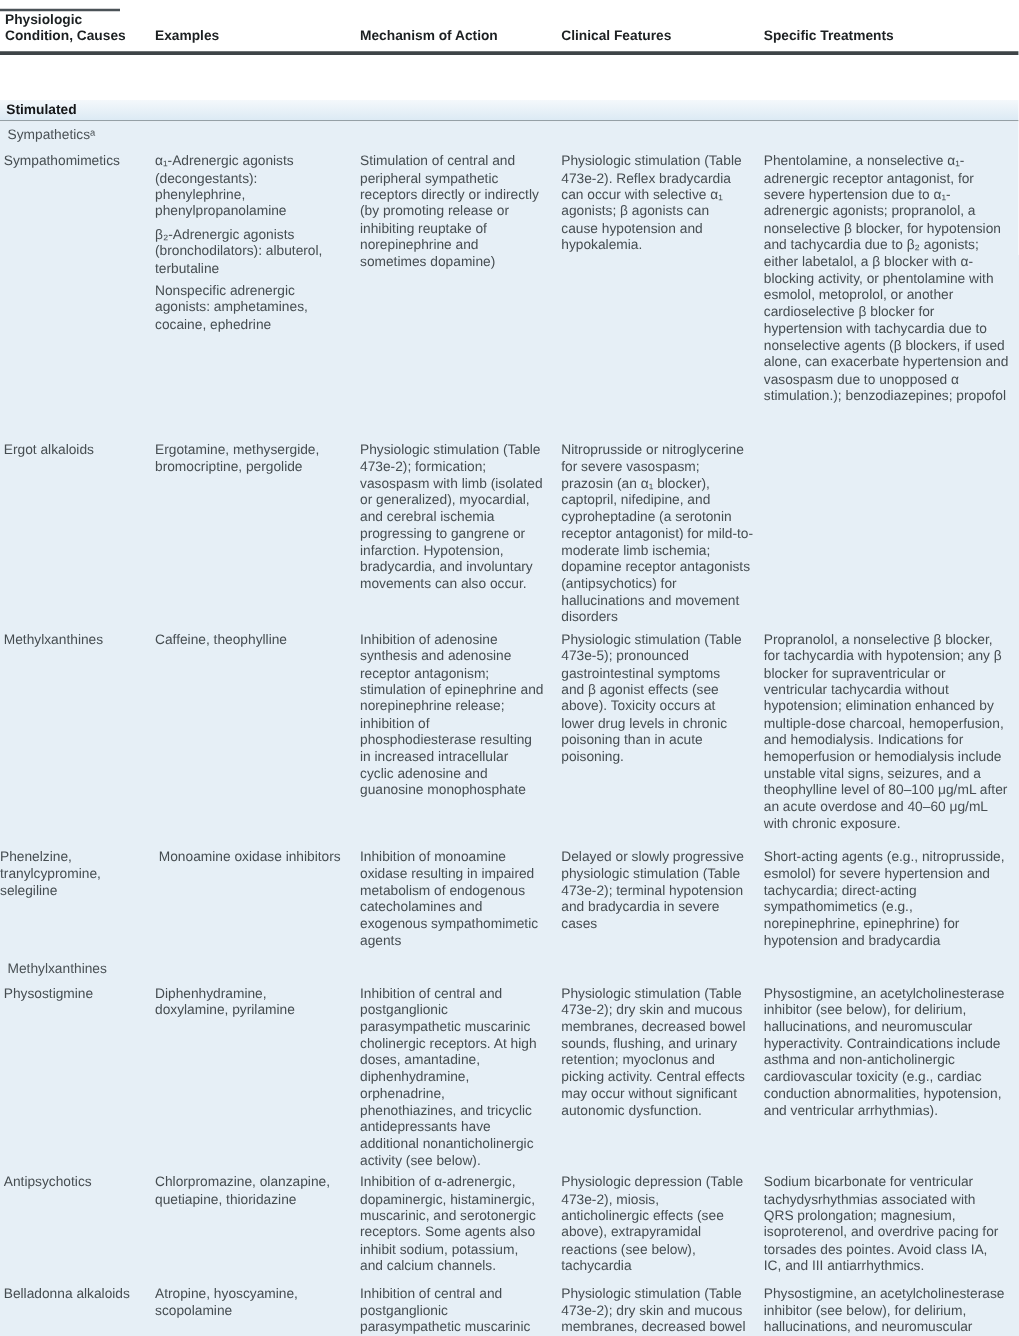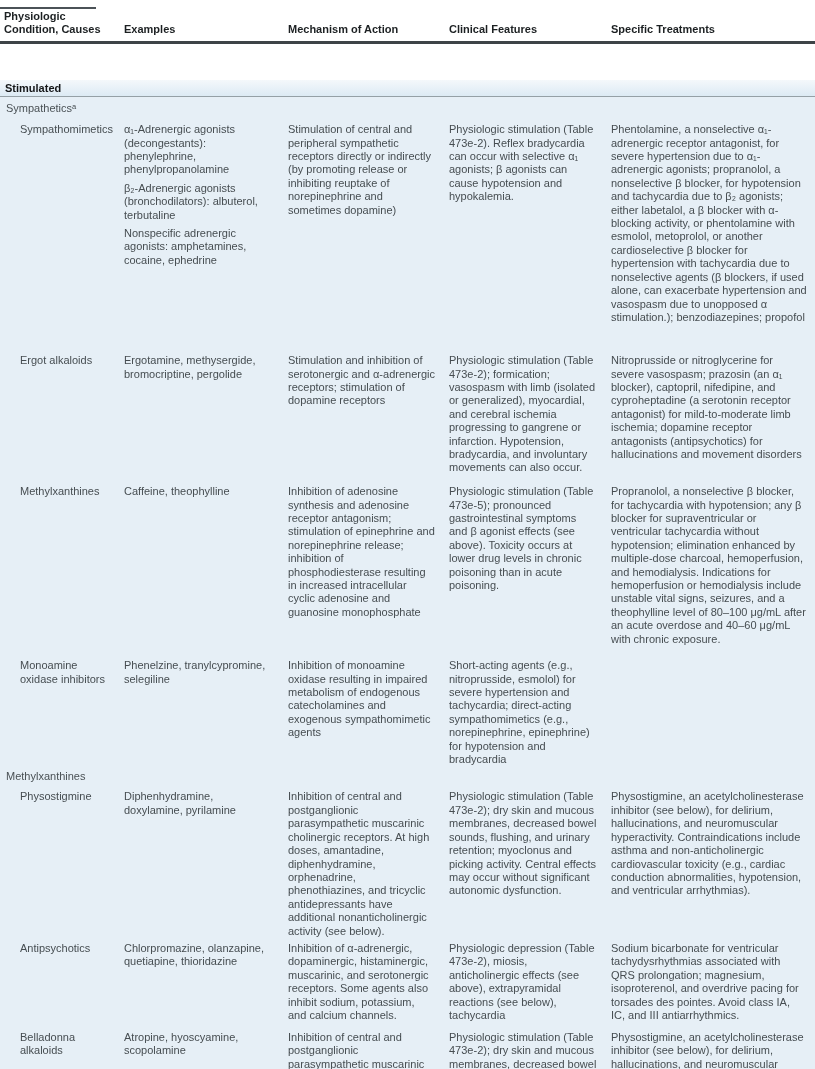--- a/index.html
+++ b/index.html
@@ -52,21 +52,21 @@
     padding: 5px 0 4px 6px;
     color: #4a5155;
   }
   .group-header.g2 { padding-top: 4px; padding-bottom: 3px; height: 20px; }
   .row {
     display: grid;
     grid-template-columns: 124px 164px 161px 162px 1fr;
     padding-top: 4px;
   }
   .row .c { padding-right: 14px; }
-  .row .c1 { padding-left: 20px; padding-right: 6px; }
+  .row .c1 { padding-left: 3px; padding-right: 6px; }
   .row .c5 { padding-right: 8px; }
   .c p { margin: 0 0 5px 0; }
   .c p:last-child { margin-bottom: 0; }
 </style>
 </head>
 <body>
 
 <div class="page">
   <div class="top-rule"></div>
 
@@ -94,41 +94,41 @@
       <div class="c c3">Stimulation of central and peripheral sympathetic receptors directly or indirectly (by promoting release or inhibiting reuptake of norepinephrine and sometimes dopamine)</div>
       <div class="c c4">Physiologic stimulation (Table 473e-2). Reflex bradycardia can occur with selective α₁ agonists; β agonists can cause hypotension and hypokalemia.</div>
       <div class="c c5">Phentolamine, a nonselective α₁-adrenergic receptor antagonist, for severe hypertension due to α₁-adrenergic agonists; propranolol, a nonselective β blocker, for hypotension and tachycardia due to β₂ agonists; either labetalol, a β blocker with α-blocking activity, or phentolamine with esmolol, metoprolol, or another cardioselective β blocker for hypertension with tachycardia due to nonselective agents (β blockers, if used alone, can exacerbate hypertension and vasospasm due to unopposed α stimulation.); benzodiazepines; propofol</div>
     </div>
 
     <div class="row" style="min-height:131px">
       <div class="c c1">Ergot alkaloids</div>
       <div class="c c2">
         <p>Ergotamine, methysergide, bromocriptine, pergolide</p>
       </div>
-      <div class="c c3">Stimulation and inhibition of serotonergic and α-adrenergic receptors; stimulation of dopamine receptors</div>
       <div class="c c4">Physiologic stimulation (Table 473e-2); formication; vasospasm with limb (isolated or generalized), myocardial, and cerebral ischemia progressing to gangrene or infarction. Hypotension, bradycardia, and involuntary movements can also occur.</div>
       <div class="c c5">Nitroprusside or nitroglycerine for severe vasospasm; prazosin (an α₁ blocker), captopril, nifedipine, and cyproheptadine (a serotonin receptor antagonist) for mild-to-moderate limb ischemia; dopamine receptor antagonists (antipsychotics) for hallucinations and movement disorders</div>
     </div>
 
     <div class="row" style="min-height:174px">
       <div class="c c1">Methylxanthines</div>
       <div class="c c2">
         <p>Caffeine, theophylline</p>
       </div>
       <div class="c c3">Inhibition of adenosine synthesis and adenosine receptor antagonism; stimulation of epinephrine and norepinephrine release; inhibition of phosphodiesterase resulting in increased intracellular cyclic adenosine and guanosine monophosphate</div>
       <div class="c c4">Physiologic stimulation (Table 473e-5); pronounced gastrointestinal symptoms and β agonist effects (see above). Toxicity occurs at lower drug levels in chronic poisoning than in acute poisoning.</div>
       <div class="c c5">Propranolol, a nonselective β blocker, for tachycardia with hypotension; any β blocker for supraventricular or ventricular tachycardia without hypotension; elimination enhanced by multiple-dose charcoal, hemoperfusion, and hemodialysis. Indications for hemoperfusion or hemodialysis include unstable vital signs, seizures, and a theophylline level of 80–100 μg/mL after an acute overdose and 40–60 μg/mL with chronic exposure.</div>
     </div>
 
     <div class="row" style="min-height:89px">
-      <div class="c c1">Monoamine oxidase inhibitors</div>
       <div class="c c2">
         <p>Phenelzine, tranylcypromine, selegiline</p>
       </div>
+      <div class="c c1">Monoamine oxidase inhibitors</div>
       <div class="c c3">Inhibition of monoamine oxidase resulting in impaired metabolism of endogenous catecholamines and exogenous sympathomimetic agents</div>
+      <div class="c c4">Delayed or slowly progressive physiologic stimulation (Table 473e-2); terminal hypotension and bradycardia in severe cases</div>
       <div class="c c5">Short-acting agents (e.g., nitroprusside, esmolol) for severe hypertension and tachycardia; direct-acting sympathomimetics (e.g., norepinephrine, epinephrine) for hypotension and bradycardia</div>
     </div>
 
     <div class="group-header g2">Methylxanthines</div>
 
     <div class="row" style="min-height:132px">
       <div class="c c1">Physostigmine</div>
       <div class="c c2">
         <p>Diphenhydramine, doxylamine, pyrilamine</p>
       </div>

